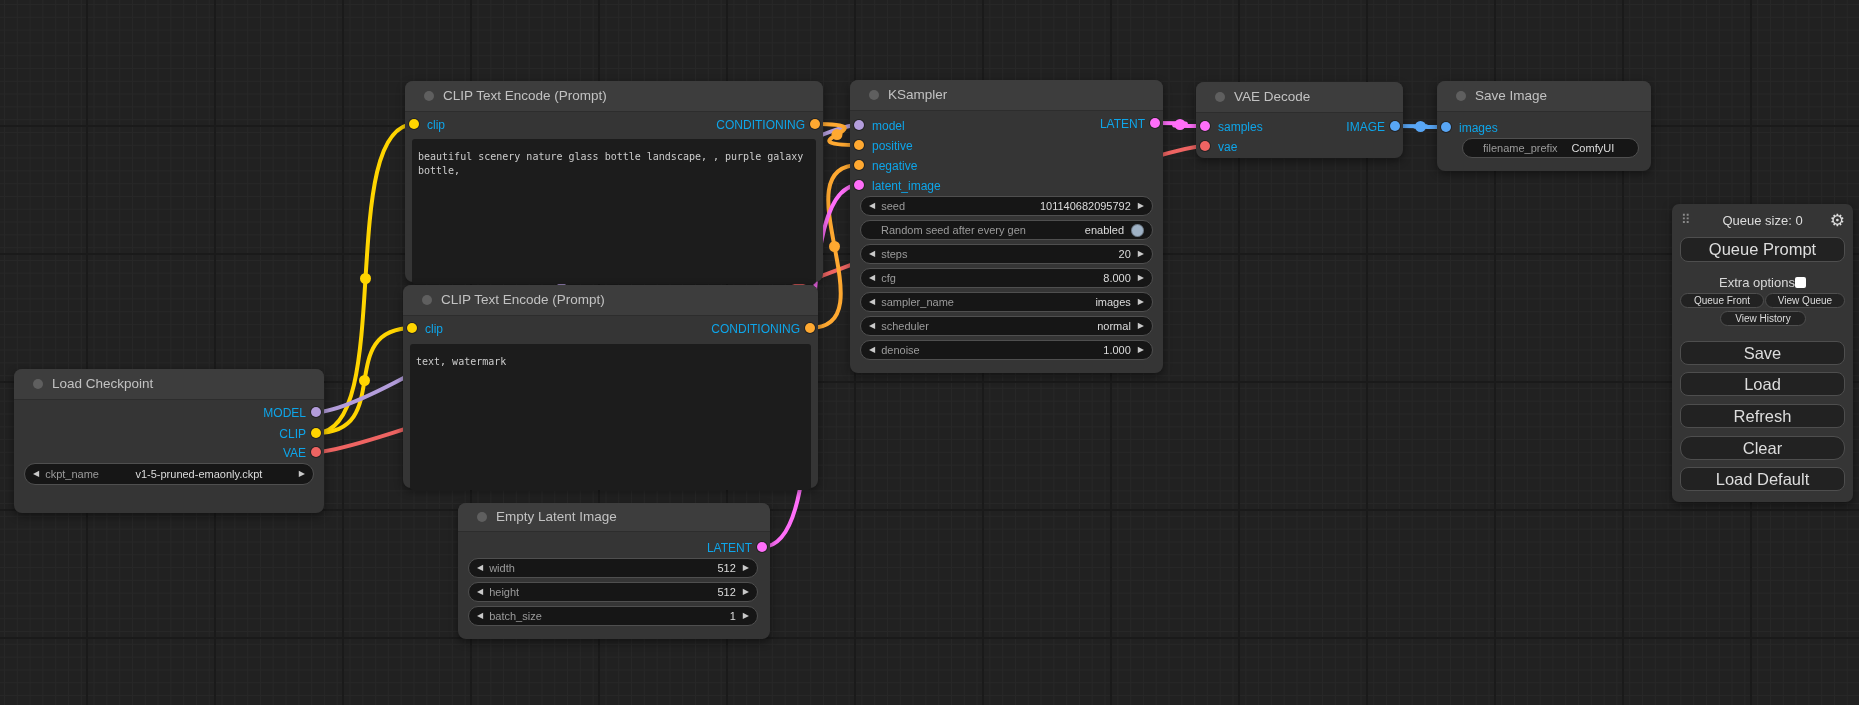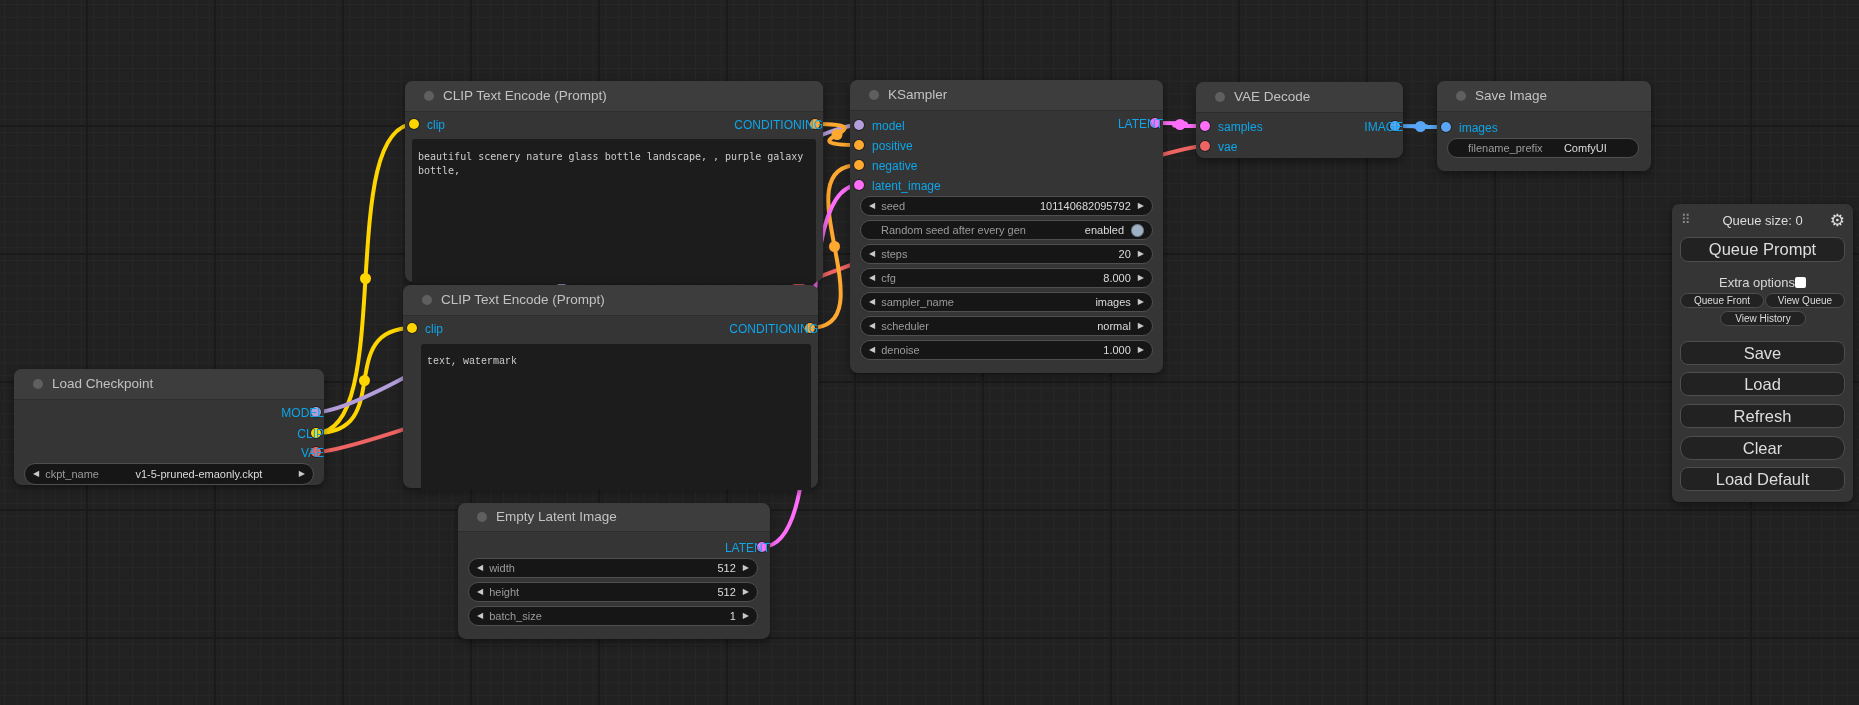--- a/index.html
+++ b/index.html
@@ -24,21 +24,21 @@
     height:30px;line-height:30px;padding-left:19px;font-size:13.5px;color:#c2c2c2;
     background:#3d3d3d;border-radius:8px 8px 0 0;border-bottom:1px solid #2d2d2d;
     white-space:nowrap;overflow:hidden;
   }
   .ndot{display:inline-block;width:10px;height:10px;border-radius:50%;background:#5f5f5f;margin-right:9px;vertical-align:-1px;}
   .port{position:absolute;width:10px;height:10px;border-radius:50%;box-shadow:0 0 0 1px rgba(0,0,0,.35);}
   .port.in{left:4px;}
   .port.out{right:3px;}
   .plabel{position:absolute;font-size:12px;color:#0ea5e9;line-height:14px;white-space:nowrap;}
   .plabel.in{left:22px;}
-  .plabel.out{right:0;text-align:center;}
+  .plabel.out{right:18px;text-align:center;}
   .tarea{
     position:absolute;background:#1c1c1c;border-radius:3px;padding:11px 6px;
     font-family:"DejaVu Sans Mono",monospace;font-size:10px;line-height:14px;color:#cccccc;
     overflow:hidden;
   }
   .widget{
     position:absolute;height:20px;background:#161616;border:1px solid #4f4f4f;border-radius:11px;
     display:flex;align-items:center;font-size:11px;box-sizing:border-box;padding:0 8px;
   }
   .warr{color:#c9c9c9;font-size:8px;line-height:1;}
@@ -98,24 +98,24 @@
   <span class="plabel out" style="top:37px;">CONDITIONING</span>
   <div class="tarea" style="left:7px;right:7px;top:58px;height:123px;">beautiful scenery nature glass bottle landscape, , purple galaxy bottle,</div>
 </div>
 
 <div class="node" style="left:403px;top:285px;width:415px;height:203px;">
   <div class="ntitle"><span class="ndot"></span><span>CLIP Text Encode (Prompt)</span></div>
   <span class="port in" style="top: 38px; background: rgb(255, 213, 0);"></span>
   <span class="plabel in" style="top:37px;">clip</span>
   <span class="port out" style="top: 38px; background: rgb(255, 169, 49);"></span>
   <span class="plabel out" style="top:37px;">CONDITIONING</span>
-  <div class="tarea" style="left:18px;right:7px;top:59px;height:124px;font-family:Liberation Mono, monospace;">text, watermark</div>
-</div>
-
-<div class="node" style="left:14px;top:369px;width:310px;height:116px;">
+  <div class="tarea" style="left:7px;right:7px;top:59px;height:124px;">text, watermark</div>
+</div>
+
+<div class="node" style="left:14px;top:369px;width:310px;height:144px;">
   <div class="ntitle"><span class="ndot"></span><span>Load Checkpoint</span></div>
   <span class="port out" style="top: 38px; background: rgb(179, 157, 219);"></span>
   <span class="plabel out" style="top:37px;">MODEL</span>
   <span class="port out" style="top: 59px; background: rgb(255, 213, 0);"></span>
   <span class="plabel out" style="top:58px;">CLIP</span>
   <span class="port out" style="top: 78px; background: rgb(238, 100, 98);"></span>
   <span class="plabel out" style="top:77px;">VAE</span>
   <div class="widget center-val" style="left:10px;right:10px;top:94px;height:22px;border-radius:12px;">
     <span class="warr">◀</span>
     <span class="wlabel">ckpt_name</span>
@@ -211,21 +211,21 @@
   <span class="port in" style="top: 59px; background: rgb(238, 100, 98);"></span>
   <span class="plabel in" style="top:58px;">vae</span>
   <span class="port out" style="top: 39px; background: rgb(88, 166, 245);"></span>
   <span class="plabel out" style="top:38px;">IMAGE</span>
 </div>
 
 <div class="node" style="left:1437px;top:81px;width:214px;height:90px;">
   <div class="ntitle"><span class="ndot"></span><span>Save Image</span></div>
   <span class="port in" style="top: 41px; background: rgb(88, 166, 245);"></span>
   <span class="plabel in" style="top:40px;">images</span>
-  <div class="widget no-arrows center-val" style="left:10px;right:12px;top:57px;">
+  <div class="widget no-arrows center-val" style="left:25px;right:12px;top:57px;">
     <span class="wlabel">filename_prefix</span>
     <span class="wvalue">ComfyUI</span>
   </div>
 </div>
 
 <div id="queue-panel">
   <div class="qheader">
     <span class="qhandle">⠿</span>
     <span class="qsize">Queue size: 0</span>
     <span class="qgear">⚙</span>

